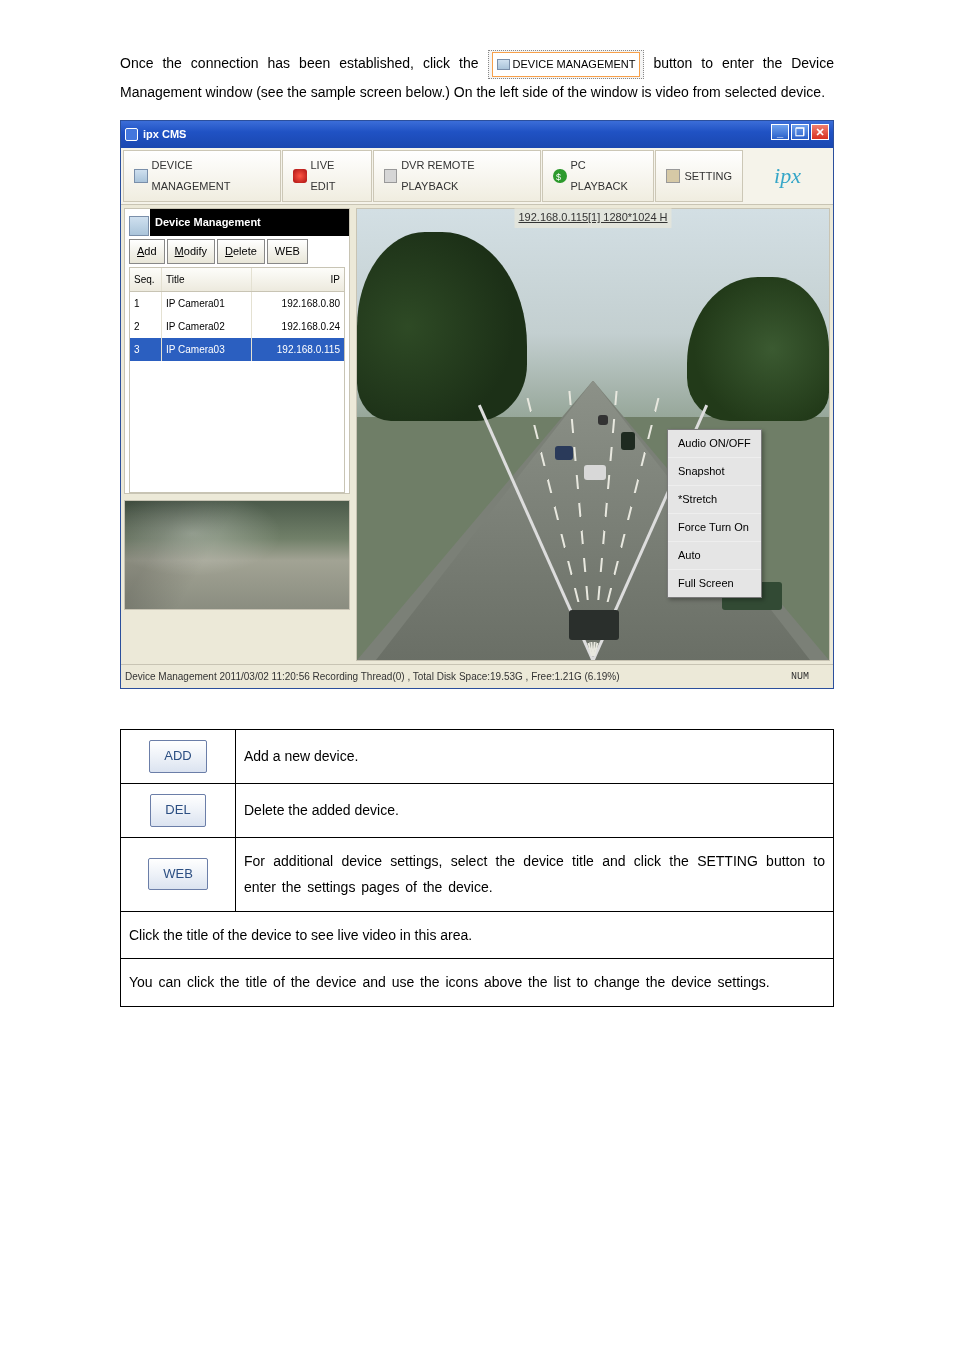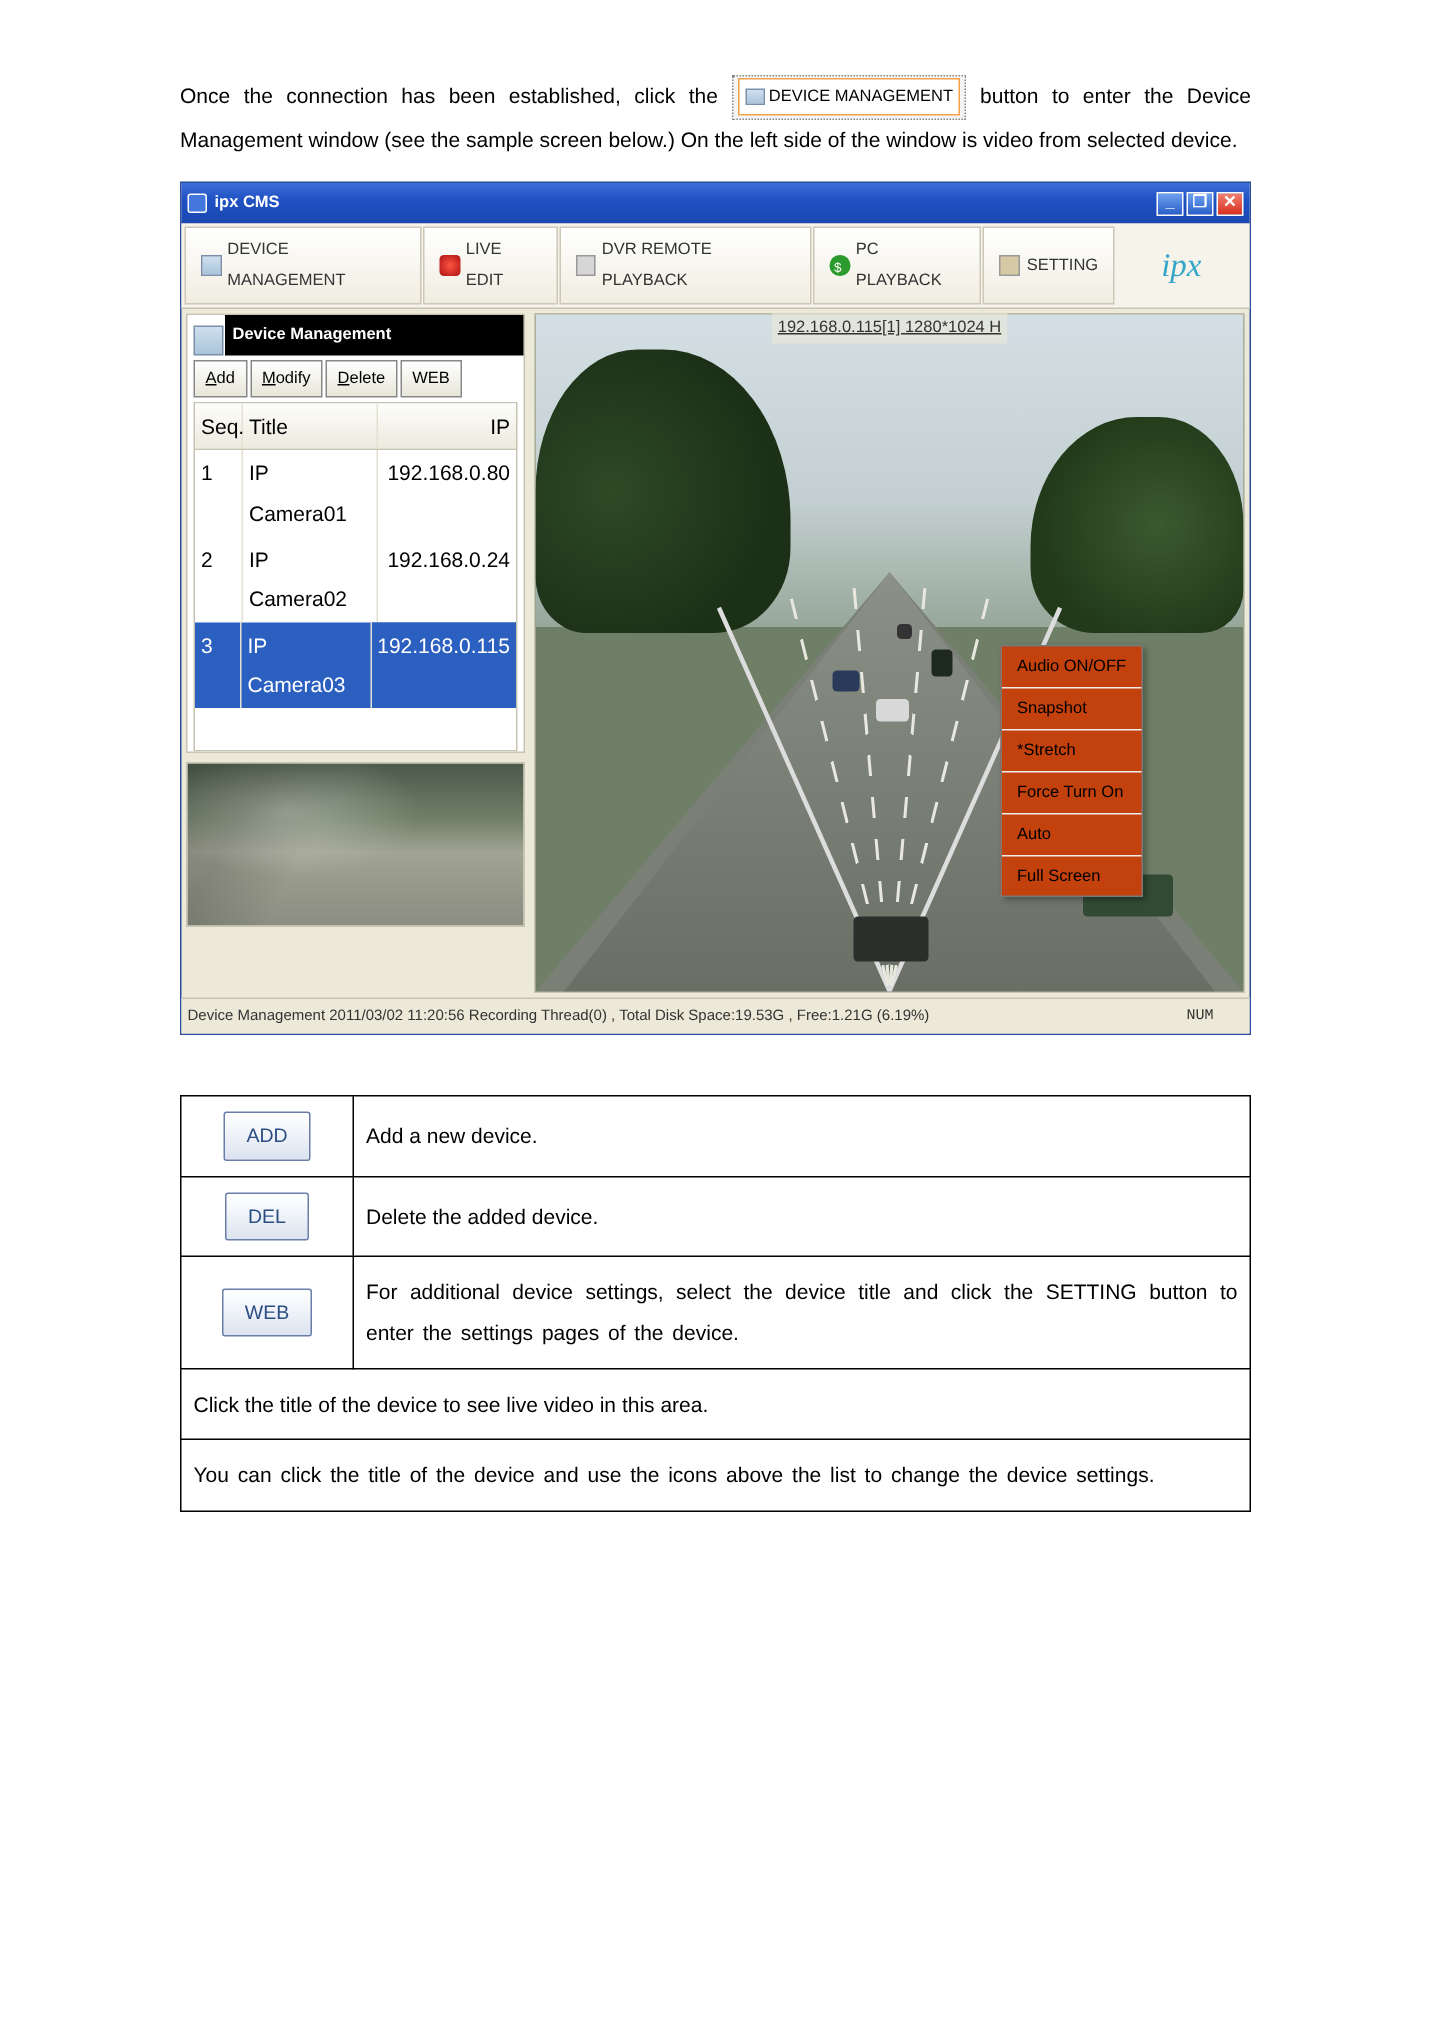--- a/index.html
+++ b/index.html
@@ -41,21 +41,20 @@
     border: 1px solid #2b4f9c;
     background: #ece9d8;
     margin-top: 10px;
     font-size: 11px;
     font-family: Tahoma, Arial, sans-serif;
   }
   .titlebar {
     background: linear-gradient(#3b6dd8,#2052c4 40%,#1a47b0);
     color: #fff;
     display: flex;
-    align-items: center;
     padding: 3px 4px;
     font-weight: bold;
   }
   .titlebar .title-left { display:flex; align-items:center; gap:5px; flex:1; }
   .win-logo { width:13px; height:13px; background:#4477dd; border:1px solid #fff; border-radius:2px; }
   .win-btns { display:flex; gap:2px; }
   .win-btn {
     width:18px; height:16px;
     border:1px solid #fff;
     display:flex; align-items:center; justify-content:center;
@@ -123,21 +122,21 @@
   .dm-btn {
     border:1px solid #888;
     background: linear-gradient(#fff,#e8e6d8);
     padding: 1px 7px;
     font-size:11px;
   }
   .dm-btn u { text-decoration: underline; }
   .dev-table {
     border:1px solid #c8c4b4;
     background:#fff;
-    font-size:14px;
+    font-size:10px;
   }
   .dev-head { display:flex; background:linear-gradient(#fdfdfa,#edeade); border-bottom:1px solid #c8c4b4; }
   .dev-head > div, .dev-row > div { padding:2px 4px; }
   .col-seq { width:32px; border-right:1px solid #e4e1d2; }
   .col-title { width:90px; border-right:1px solid #e4e1d2; }
   .col-ip { flex:1;text-align:right; }
   .dev-rows { height:200px; overflow:hidden; }
   .dev-row { display:flex; }
   .dev-row.selected { background:#2b5fc0; color:#fff; }
   .dev-row.selected .col-ip { background:#2b5fc0; }
@@ -214,21 +213,21 @@
   .car.c1 { width:50px; height:30px; bottom:20px; left:45%; background:#2a2f2c;}
   .car.c2 { width:60px; height:28px; bottom:50px; right:10%; background:#324a34;}
   .car.c3 { width:22px; height:15px; bottom:180px; left:48%; background:#d8d8d8;}
   .car.c4 { width:18px; height:14px; bottom:200px; left:42%; background:#2a3a5a;}
   .car.c5 { width:14px; height:18px; bottom:210px; left:56%; background:#1e2a20;}
   .car.c6 { width:10px; height:10px; bottom:235px; left:51%; background:#333;}
 
   .context-menu {
     position:absolute;
     left: 310px; top: 220px;
-    background:#c2410c;
+    background:#e5e5e5;
     border:1px solid #7a7a7a;
     font-size:11px;
     box-shadow: 2px 2px 4px rgba(0,0,0,.3);
     min-width:90px;
   }
   .context-menu .mi { padding:3px 10px; border-bottom:1px solid #eee; }
   .context-menu .mi:last-child { border-bottom:none; }
 
   .statusbar {
     border-top:1px solid #c8c4b4;

